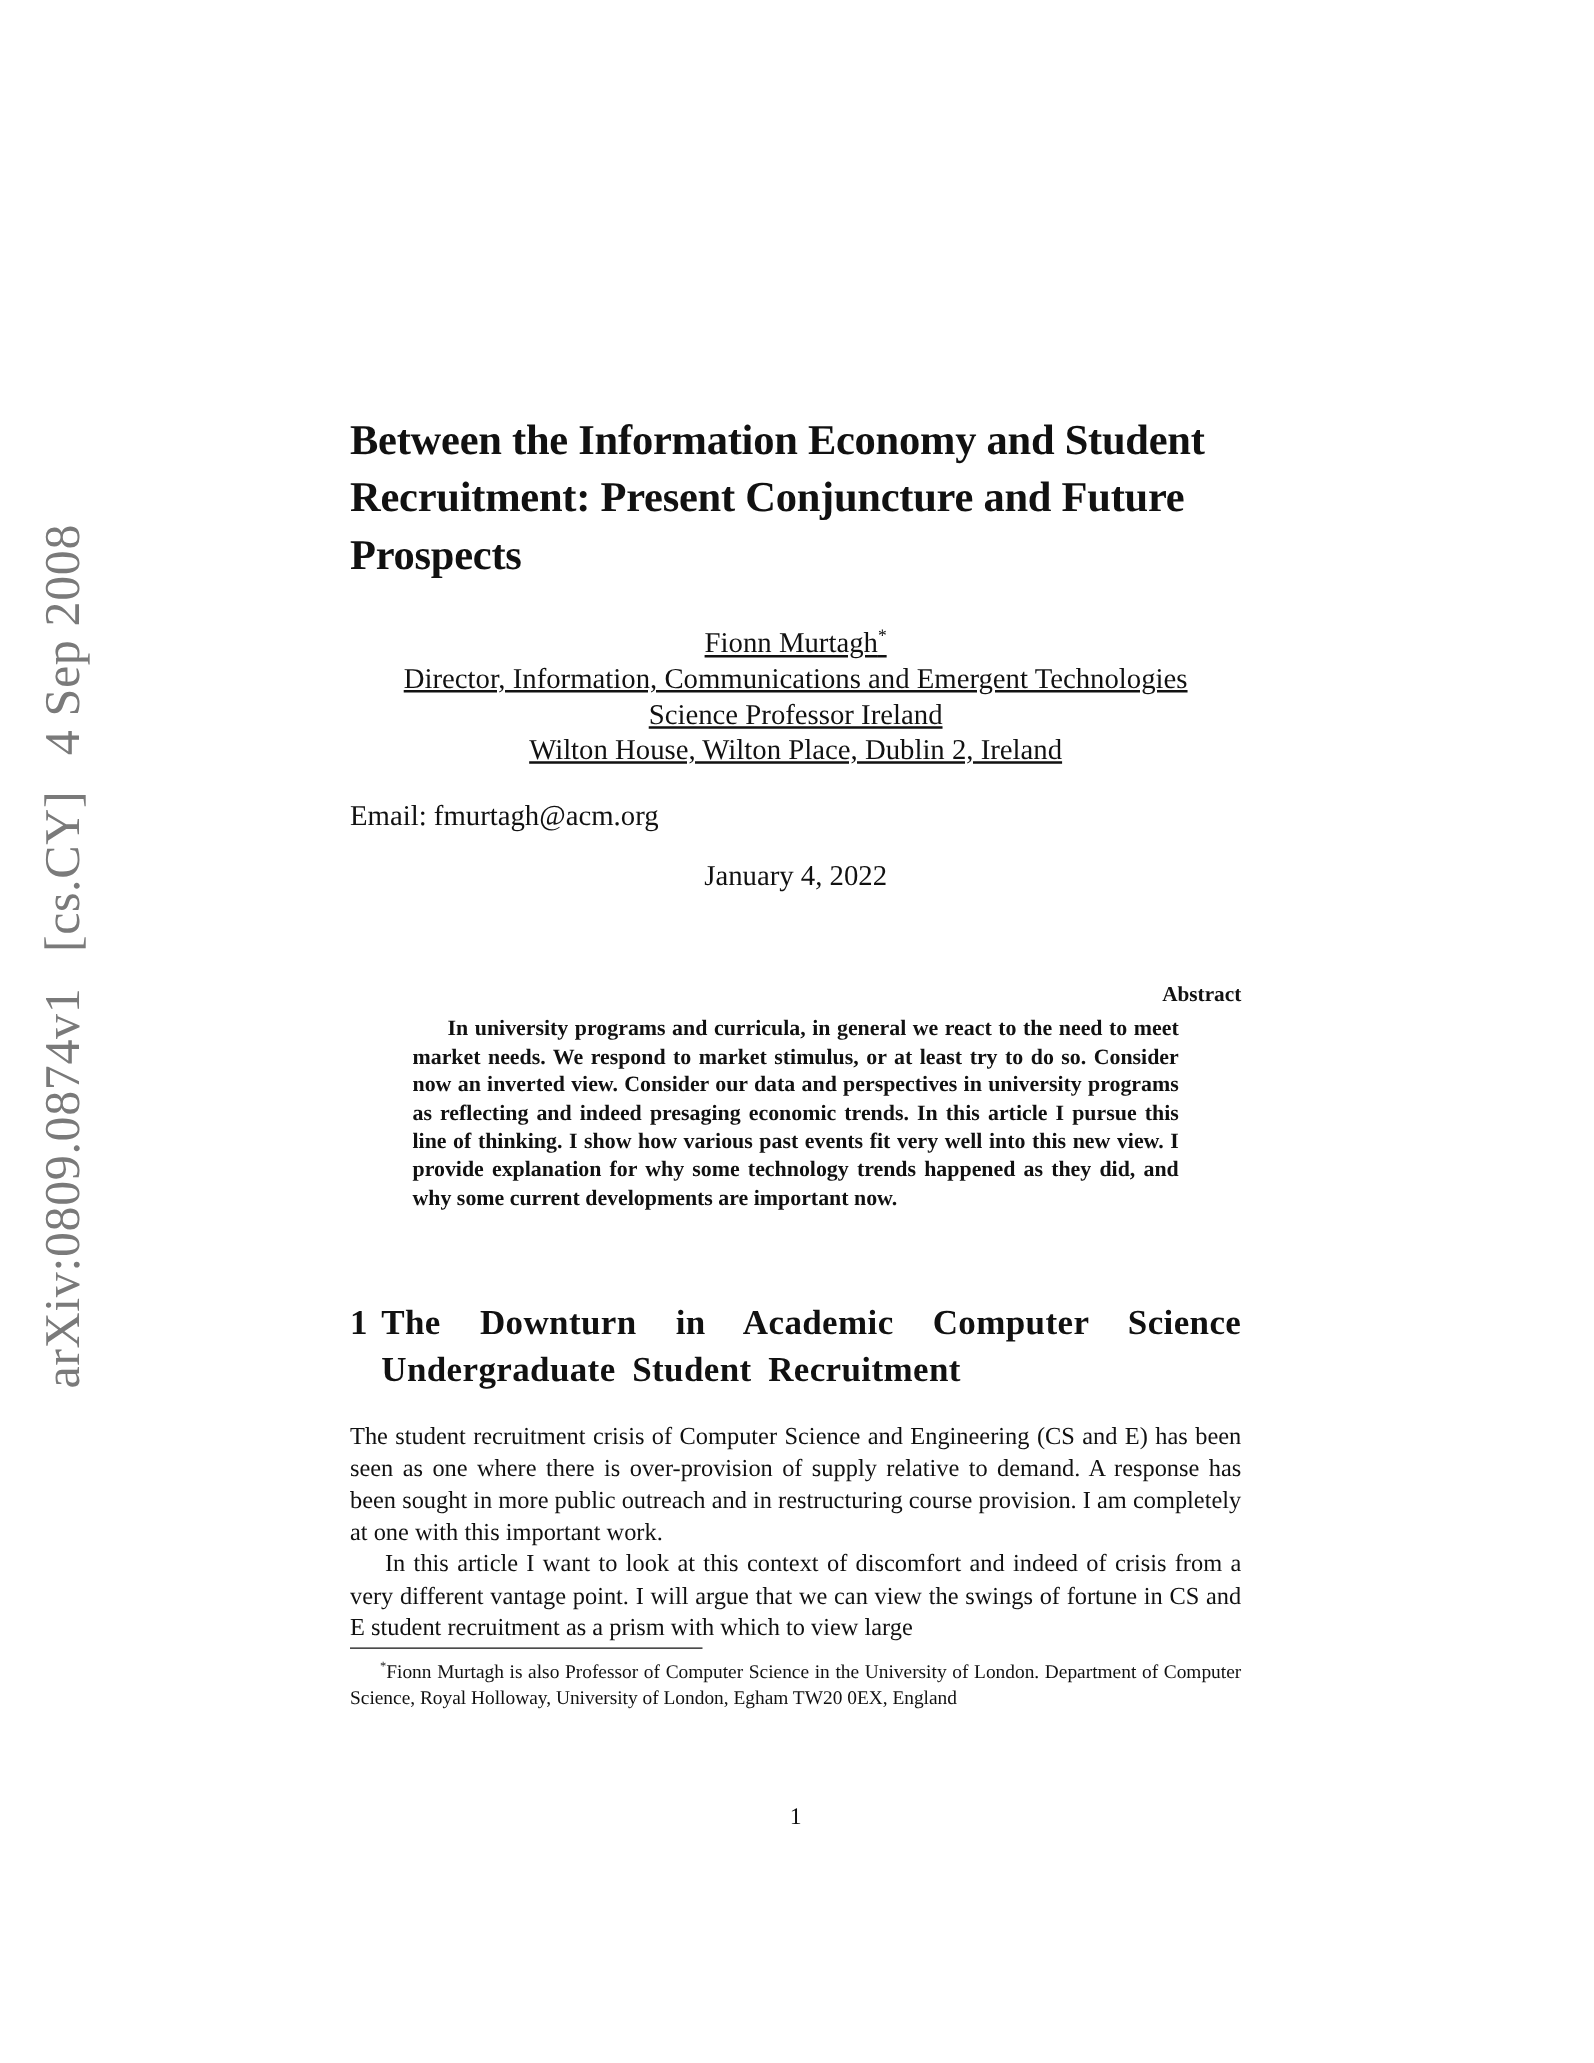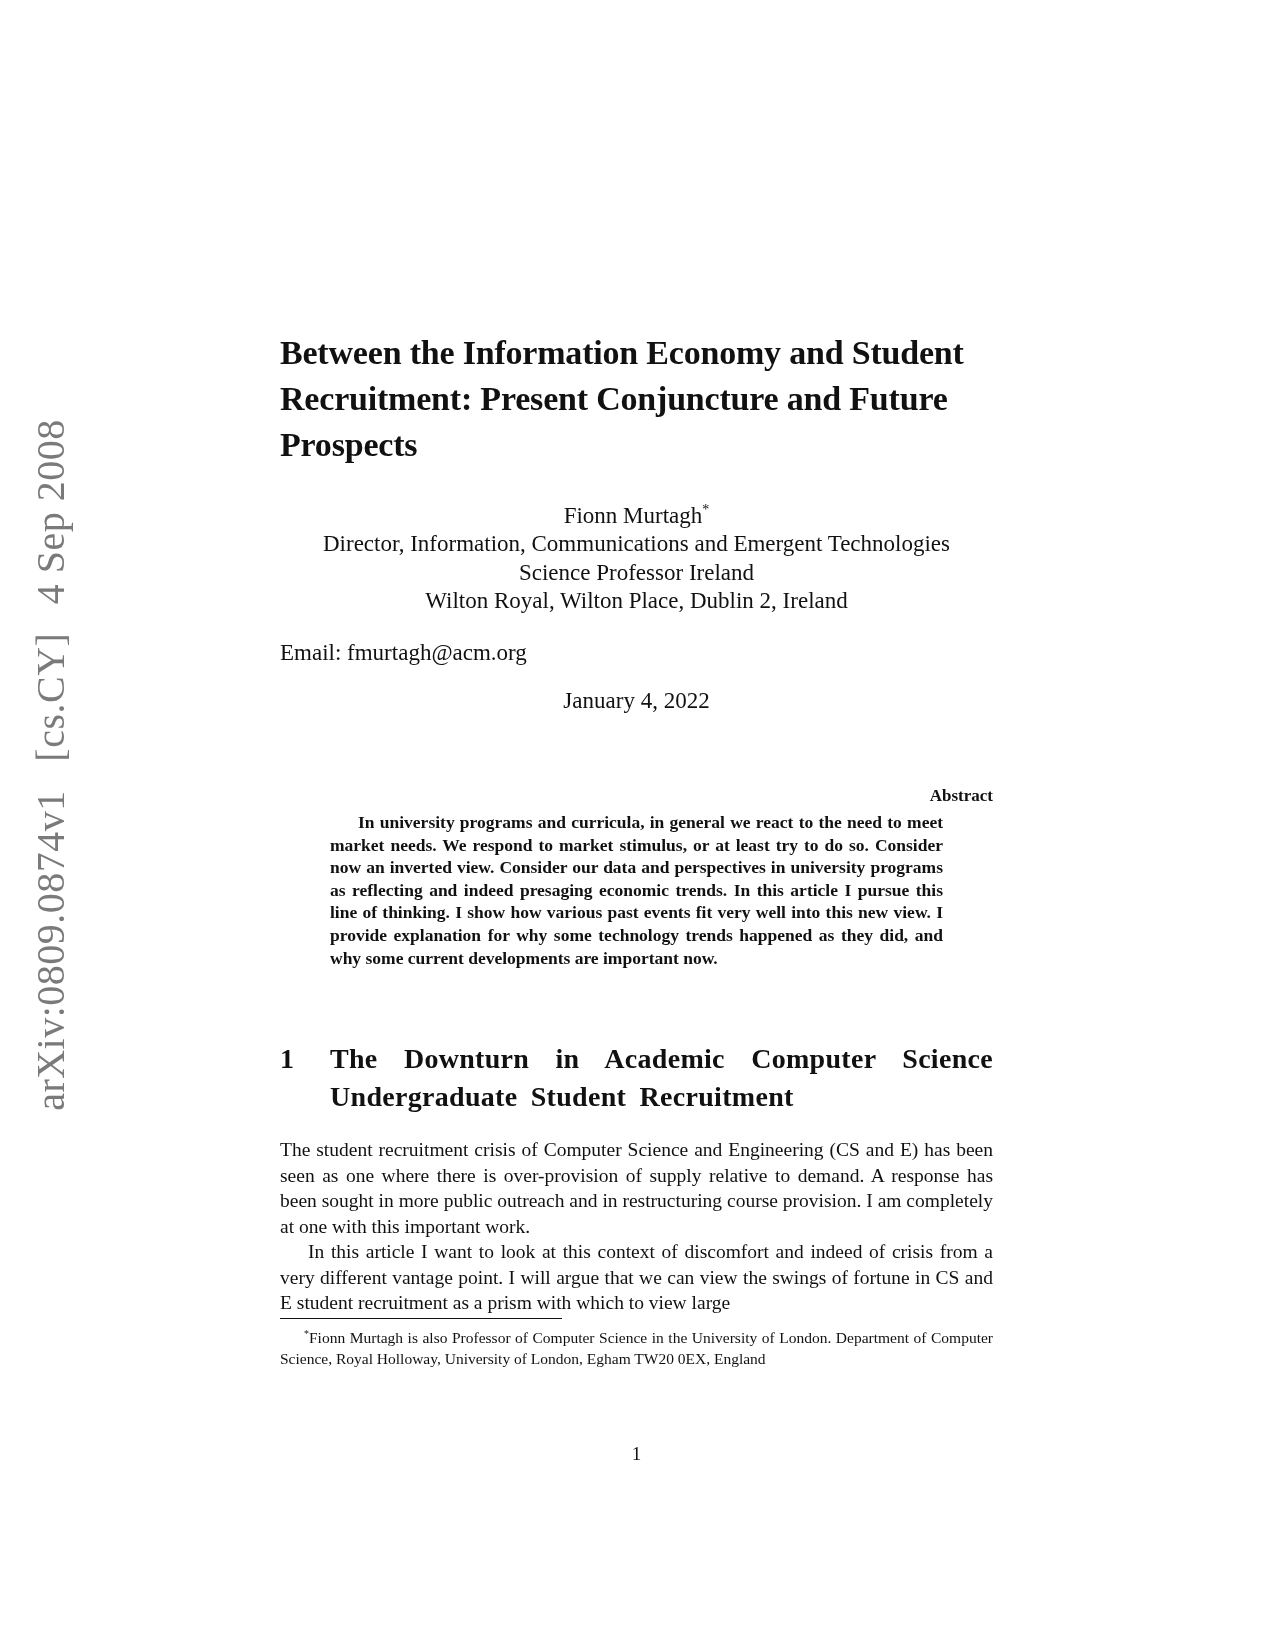--- a/index.html
+++ b/index.html
@@ -17,21 +17,21 @@
   }
   .stamp span { margin: 0 9px; }
 
   .title {
     position: absolute; left: 280px; width: 713px; top: 330px;
     font-size: 34px; line-height: 46px; font-weight: bold;
     letter-spacing: -0.2px;
   }
   .author-block {
     position: absolute; left: 230px; width: 813px; top: 496px;
-    font-size: 23px; line-height: 28.5px; text-align: center;
+    font-size: 23px; line-height: 28.5px; text-align: center; text-decoration: underline;
   }
   .email { position: absolute; left: 280px; width: 713px; top: 640px; font-size: 23px; text-align: left; }
   .date  { position: absolute; left: 280px; width: 713px; top: 688px; font-size: 23px; text-align: center; }
 
   .abstract-heading {
     position: absolute; left: 280px; width: 713px; top: 786px;
     font-size: 17px; font-weight: bold; text-align: right;
   }
   .abstract-body {
     position: absolute; left: 330px; width: 613px; top: 811px;
@@ -39,21 +39,21 @@
     text-indent: 28px;
     font-weight: bold;
   }
 
   .section-heading {
     position: absolute; left: 280px; width: 713px; top: 1040px;
     font-size: 28px; line-height: 38px; font-weight: bold;
   }
   .section-heading .num { position: absolute; left: 0; top: 0; }
   .section-heading .text {
-    display: block; margin-left: 50px; text-align: justify; text-align-last: left;
+    display: block; margin-left: 25px; text-align: justify; text-align-last: left;
     letter-spacing: 0.3px; word-spacing: 6px;
   }
 
   .body-text {
     position: absolute; left: 280px; width: 713px; top: 1137px;
     font-size: 19.5px; line-height: 25.5px;
   }
   .body-text p { margin: 0; text-align: justify; }
   .body-text p.indent { text-indent: 28px; }
 
@@ -87,21 +87,21 @@
   <div>Recruitment: Present Conjuncture and Future</div>
   <div>Prospects</div>
 </div>
 
 <div class="author-block">
   <div>
     <span>Fionn Murtagh</span><sup style="font-size:14px">*</sup>
   </div>
   <div>Director, Information, Communications and Emergent Technologies</div>
   <div>Science Professor Ireland</div>
-  <div>Wilton Royal, Wilton Place, Dublin 2, Ireland</div>
+  <div>Wilton House, Wilton Place, Dublin 2, Ireland</div>
 </div>
 
 <div class="email">Email: fmurtagh@acm.org</div>
 <div class="date">January 4, 2022</div>
 
 <div class="abstract-heading">Abstract</div>
 <div class="abstract-body">In university programs and curricula, in general we react to the need to meet market needs. We respond to market stimulus, or at least try to do so. Consider now an inverted view. Consider our data and perspectives in university programs as reflecting and indeed presaging economic trends. In this article I pursue this line of thinking.  I show how various past events fit very well into this new view.  I provide explanation for why some technology trends happened as they did, and why some current developments are important now.</div>
 
 <div class="section-heading">
   <span class="num">1</span>

